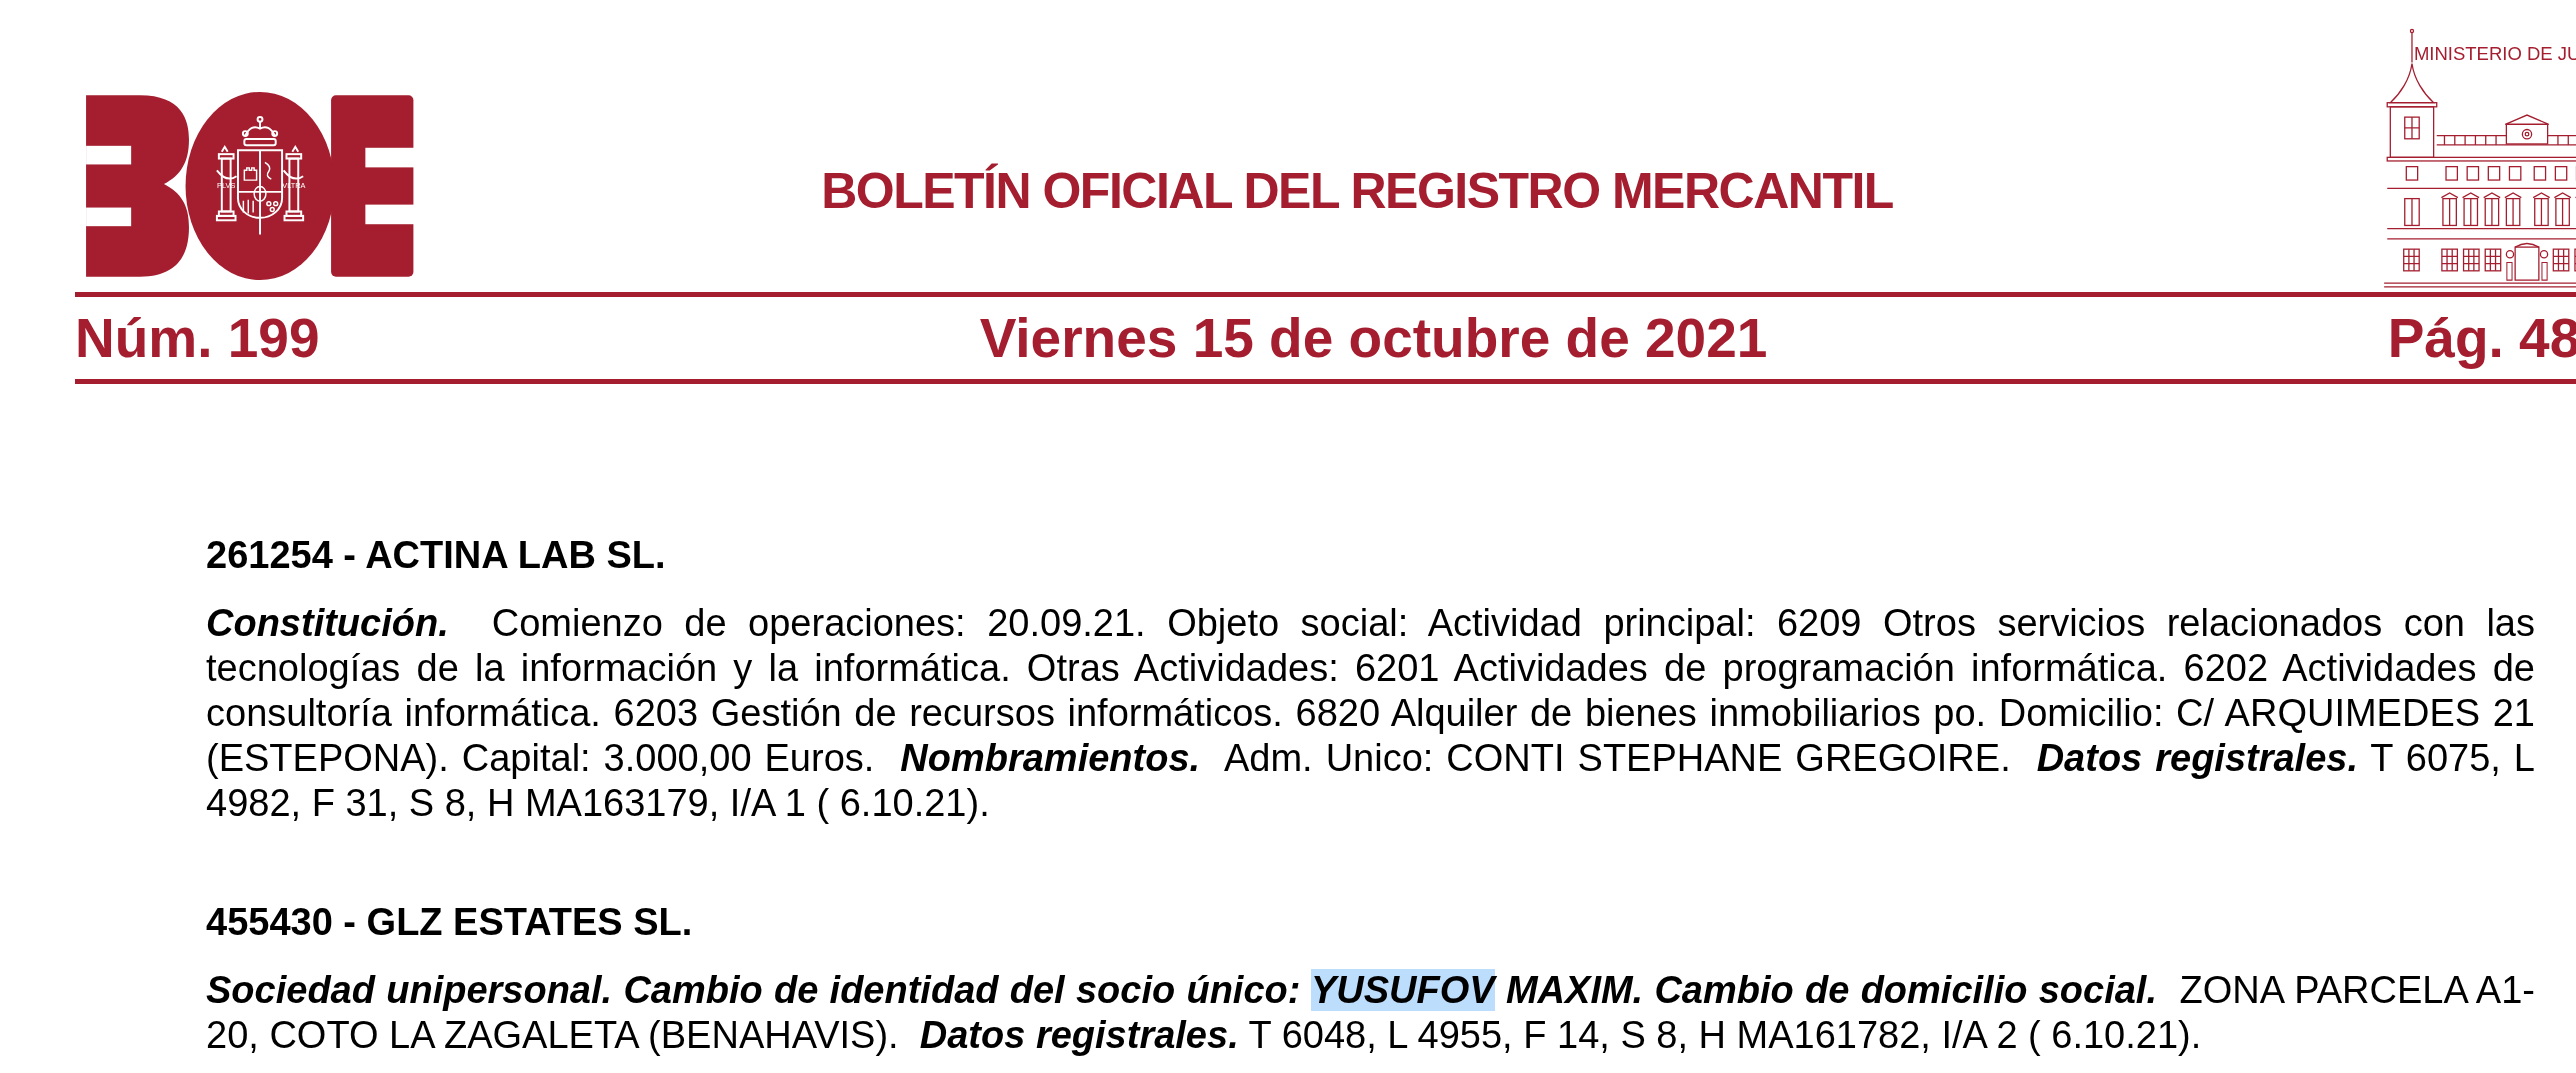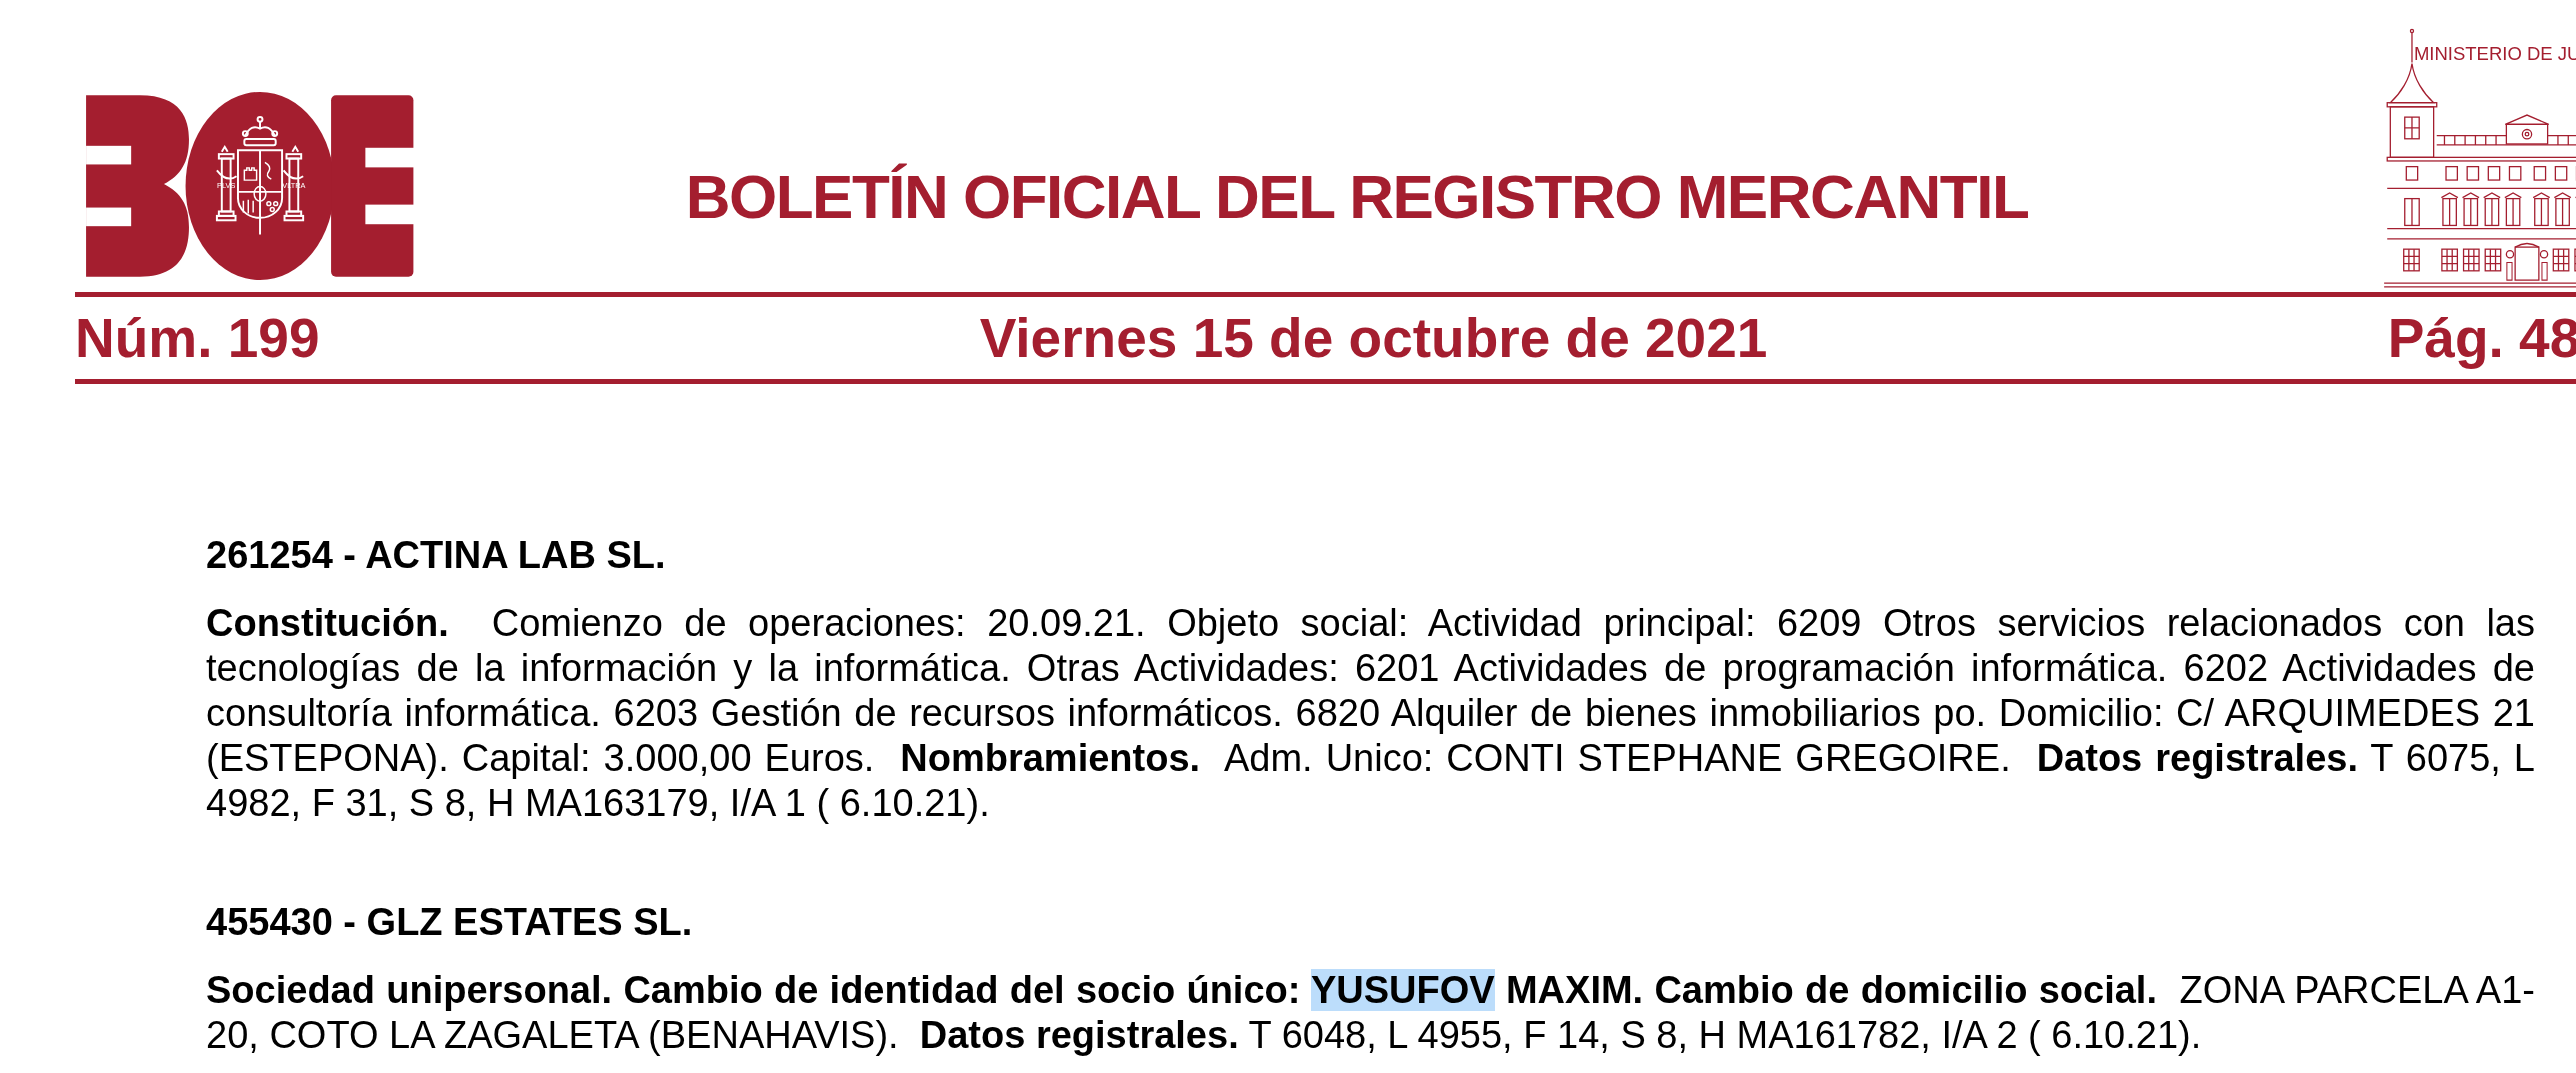--- a/index.html
+++ b/index.html
@@ -8,21 +8,21 @@
     width:2696px;height:1074px;
     background:#ffffff;
     font-family:"Liberation Sans", sans-serif;
     overflow:hidden;
   }
   
   #boe-logo{position:absolute;left:75px;top:88px;width:348px;height:196px;}
   #main-title{
     position:absolute;left:422px;top:166px;width:1870px;
     text-align:center;
-    font-size:62px;font-weight:bold;letter-spacing:-1.5px;
+    font-size:50px;font-weight:bold;letter-spacing:-1.5px;
     color:var(--red);line-height:1;white-space:nowrap;
   }
   #ministry{position:absolute;left:2380px;top:15.5px;width:294px;height:276px;}
   #ministry-label{
     position:absolute;left:0;top:27px;width:100%;
     text-align:center;font-size:18.5px;font-weight:normal;
     color:var(--red);letter-spacing:0px;
   }
   #ministry svg{position:absolute;left:0;top:0;}
   
@@ -37,21 +37,21 @@
   #hdr-date{left:75px;width:2597px;text-align:center;}
   #hdr-page{right:24px;}
   
   #body-col{
     position:absolute;left:206px;top:533px;width:2329px;
     font-size:38px;line-height:45px;color:#000;
   }
   .entry + .entry{margin-top:74px;}
   .entry-heading{font-weight:bold;}
   .entry-text{margin:23px 0 0 0;text-align:justify;}
-  .seg-bold{font-weight:bold;}
+  .seg-bold{font-weight:bold;font-style:italic;}
   .seg-hl{background:var(--hl);}
 </style>
 </head>
 <body>
 
 <div id="page">
 
   <div id="boe-logo">
     <svg width="348" height="196" viewBox="0 0 675 400">
 

